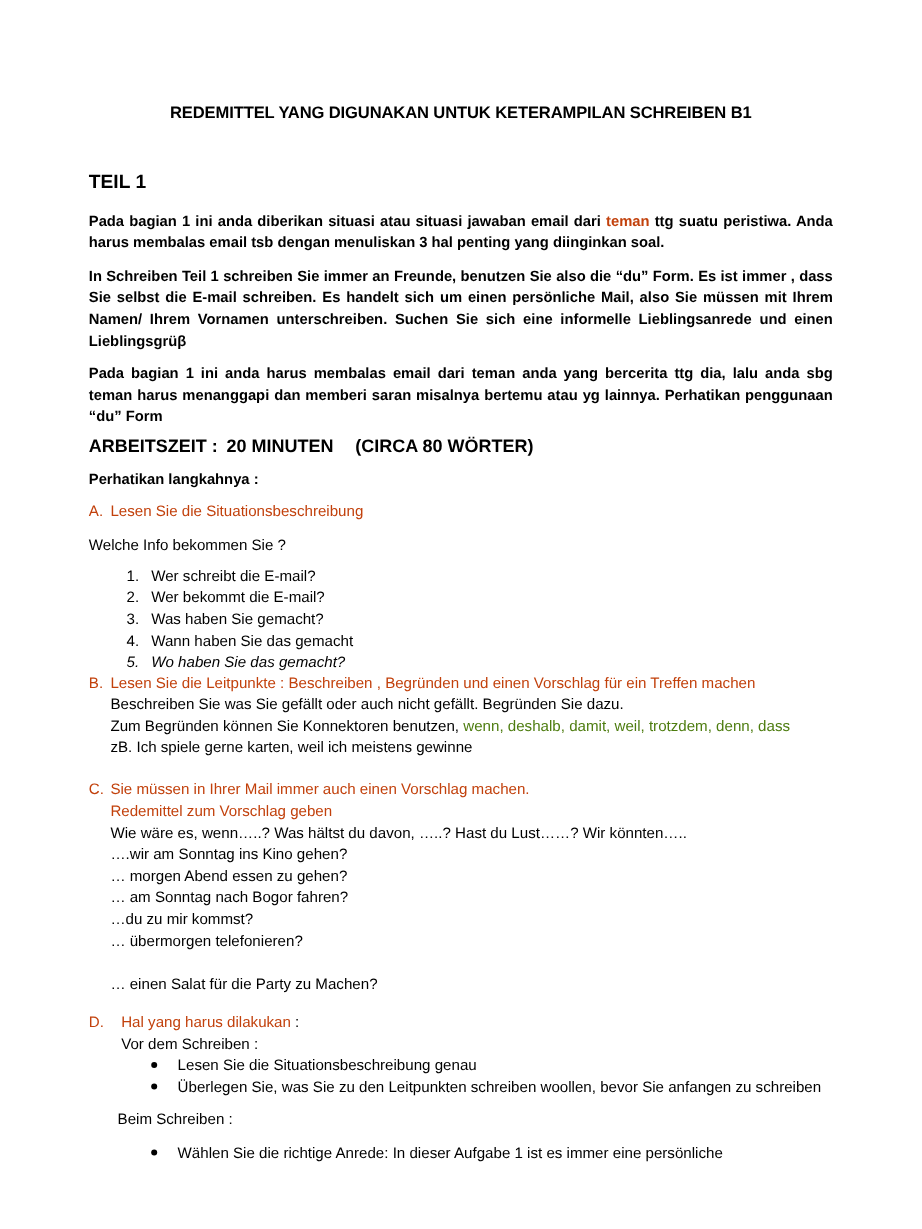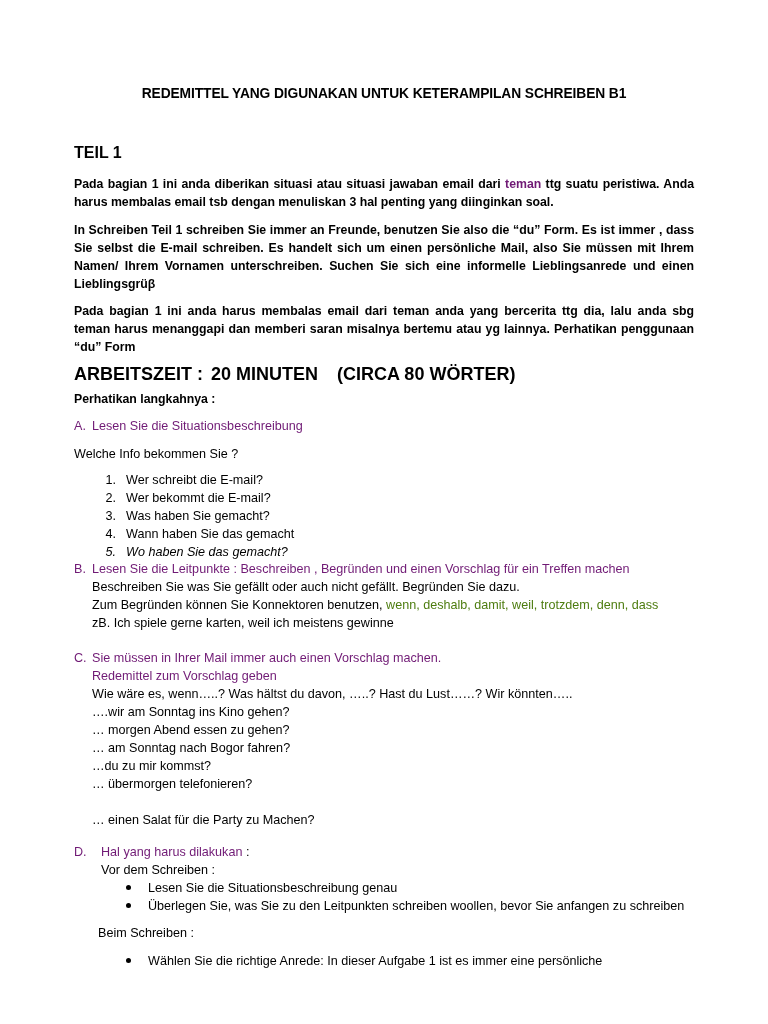--- a/index.html
+++ b/index.html
@@ -17,21 +17,21 @@
     font-size: 12.6px;
   }
   .page {
     position: absolute;
     left: 0; top: 16px;
     width: 768px; height: 1024px;
     background: #ffffff;
   }
   .abs { position: absolute; white-space: nowrap; }
   .bold { font-weight: bold; }
-  .red { color: #701a75; }
+  .red { color: #c2410c; }
   .blue { color: #4d7c0f; }
   .title {
     left: 0; width: 768px; text-align: center;
     top: 70px; font-size: 13.8px; font-weight: bold; letter-spacing: -0.1px;
   }
   .teil {
     left: 74px; top: 128px; font-size: 16px; font-weight: bold;
   }
   .para {
     position: absolute;
@@ -79,21 +79,21 @@
     <span class="para-line">Namen/ Ihrem Vornamen unterschreiben. Suchen Sie sich eine informelle Lieblingsanrede und einen</span>
     <span class="para-line last">Lieblingsgrüβ</span>
   </div>
 
   <div class="para" style="top:286px;">
     <span class="para-line">Pada bagian 1 ini anda harus membalas email dari teman anda yang bercerita ttg dia, lalu anda sbg</span>
     <span class="para-line">teman harus menanggapi dan memberi saran misalnya bertemu atau yg lainnya. Perhatikan penggunaan</span>
     <span class="para-line last">“du” Form</span>
   </div>
 
-  <div class="line bold" style="left:74px; top:348px; font-size:18px;">
+  <div class="line bold" style="left:74px; top:348px; font-size:15px;">
     <span>ARBEITSZEIT :</span>
     <span style="margin-left:3px;">20 MINUTEN</span>
     <span style="margin-left:14px;">(CIRCA 80 WÖRTER)</span>
   </div>
 
   <div class="line bold" style="left:74px; top:376px; font-size:12.3px;">Perhatikan langkahnya :</div>
 
   <div class="line red" style="left:74px; top:403px;">
     <span class="marker">A.</span><span>Lesen Sie die Situationsbeschreibung</span>
   </div>

